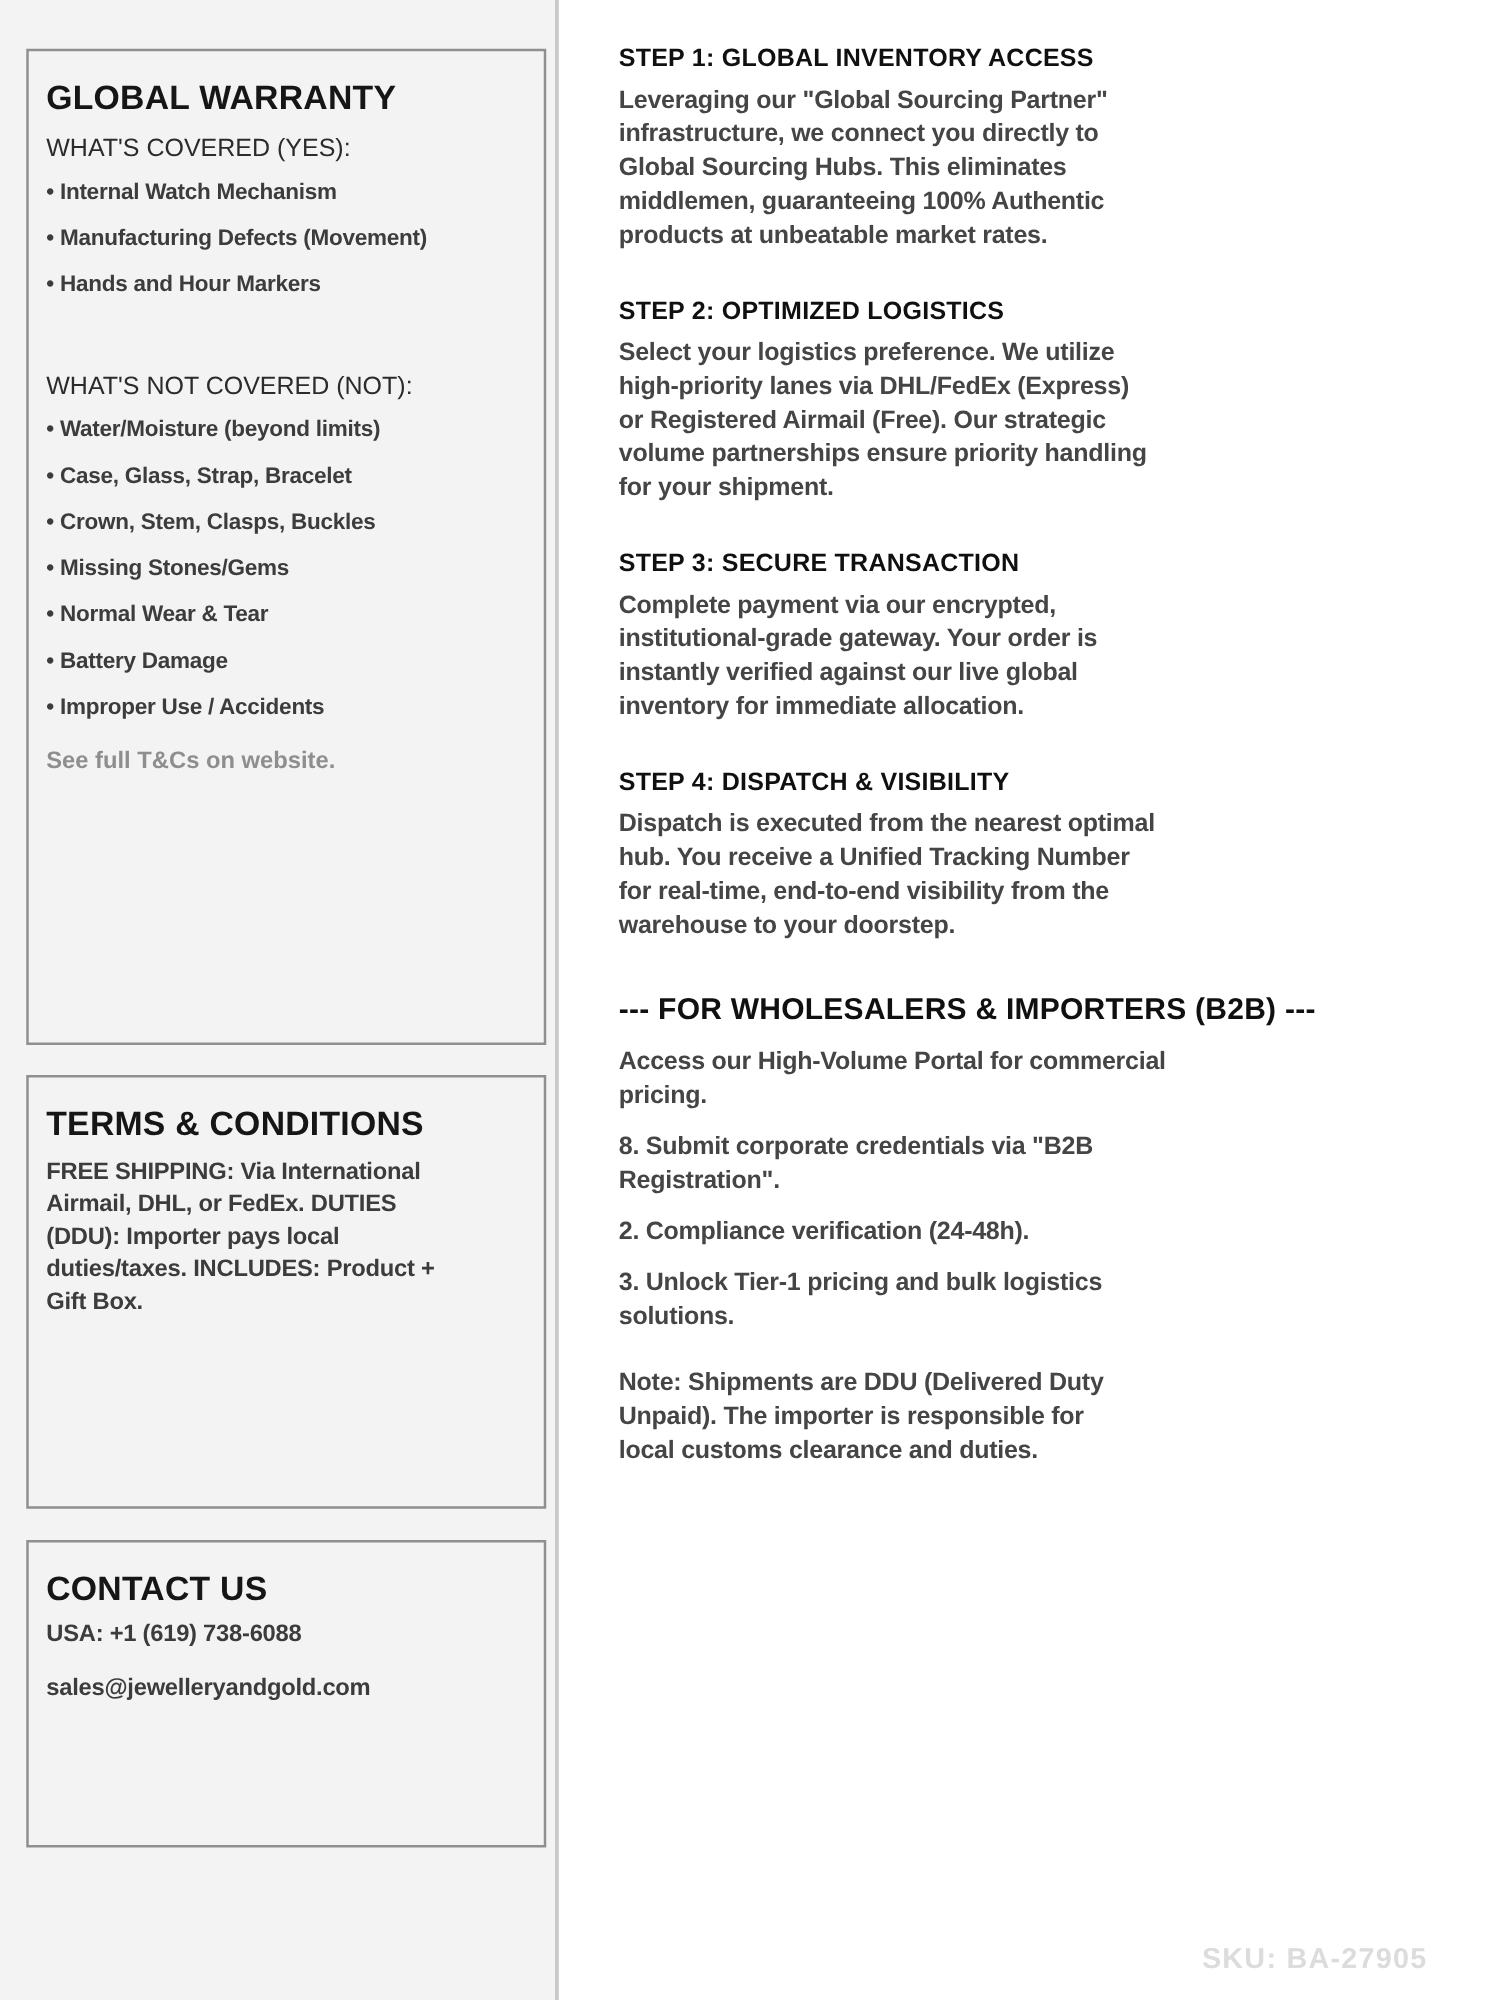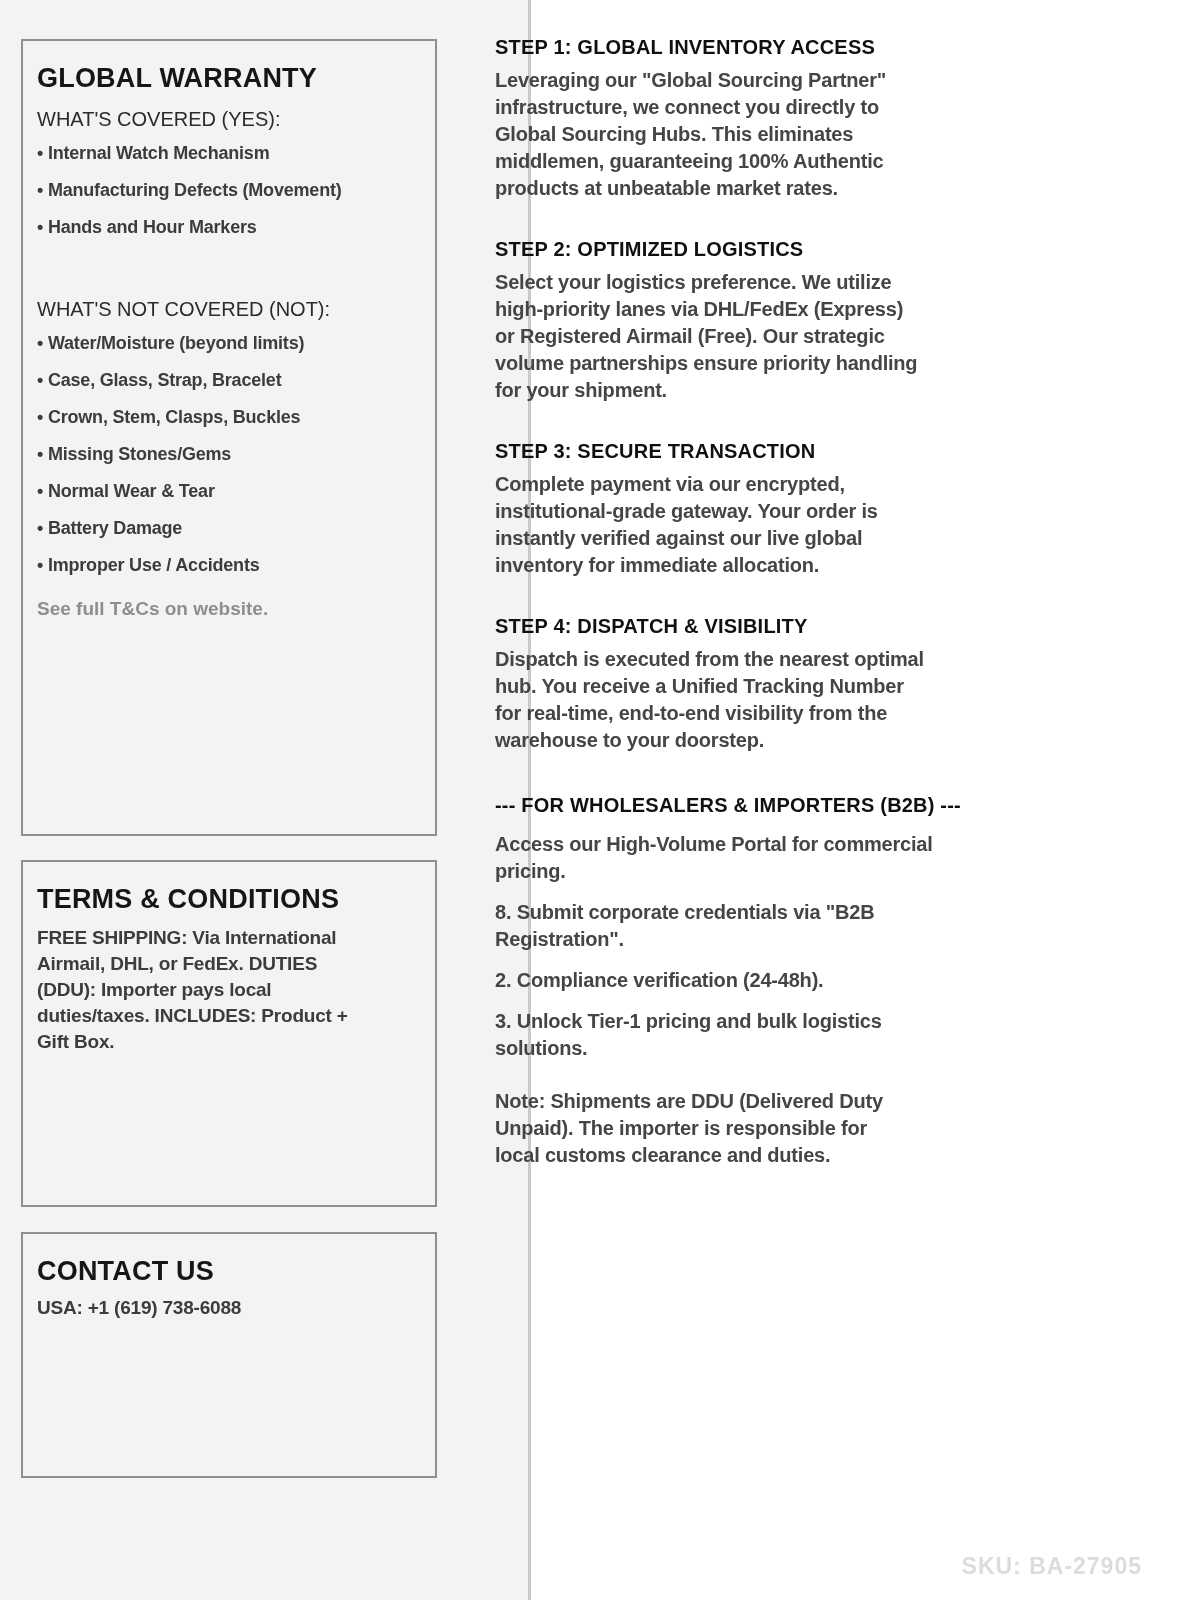--- a/index.html
+++ b/index.html
@@ -7,21 +7,21 @@
     width:1200px; height:1600px;
     background:#ffffff;
     font-family:"Liberation Sans", sans-serif;
     position:relative;
     overflow:hidden;
     color:#1a1a1a;
   }
   
   .sidebar {
     position:absolute; left:0; top:0;
-    width:531px; height:1600px;
+    width:447px; height:1600px;
     background:#f3f3f3;
     border-right:3px solid #c9c9c9;
     box-sizing:border-box;
   }
   .panel {
     position:absolute; left:21px; width:416px;
     background:#f3f3f3;
     border:2px solid #8f8f8f;
     box-sizing:border-box;
     padding:16px 14px 0 14px;
@@ -76,21 +76,21 @@
     letter-spacing:0.2px; margin:0;
   }
   .step-body {
     margin:8px 0 0 0;
     font-size:20px; font-weight:bold; color:#454545;
     line-height:27px; letter-spacing:-0.2px;
     white-space:pre-line;
   }
   .b2b { margin-top:40px; }
   .b2b-heading {
-    font-size:20px; font-weight:bold; color:#101010;
+    font-size:24px; font-weight:bold; color:#101010;
     letter-spacing:0.2px; margin:0;
   }
   .b2b-intro, .b2b-item {
     margin:14px 0 0 0;
     font-size:20px; font-weight:bold; color:#454545;
     line-height:27px; letter-spacing:-0.2px;
     white-space:pre-line;
   }
   .b2b-note {
     margin:26px 0 0 0;
@@ -136,20 +136,21 @@
     <div class="panel-body">FREE SHIPPING: Via International
 Airmail, DHL, or FedEx.  DUTIES
 (DDU): Importer pays local
 duties/taxes.  INCLUDES: Product +
 Gift Box.</div>
   </div>
 
   <div class="panel panel-contact">
     <h2>CONTACT US</h2>
     <div class="contact-line">USA: +1 (619) 738-6088</div>
+    <div class="contact-line">sales@jewelleryandgold.com</div>
   </div>
 
 </div>
 
 <div class="main">
 
   <div class="step">
     <h3 class="step-heading">STEP 1: GLOBAL INVENTORY ACCESS</h3>
     <p class="step-body">Leveraging our "Global Sourcing Partner"
 infrastructure, we connect you directly to

